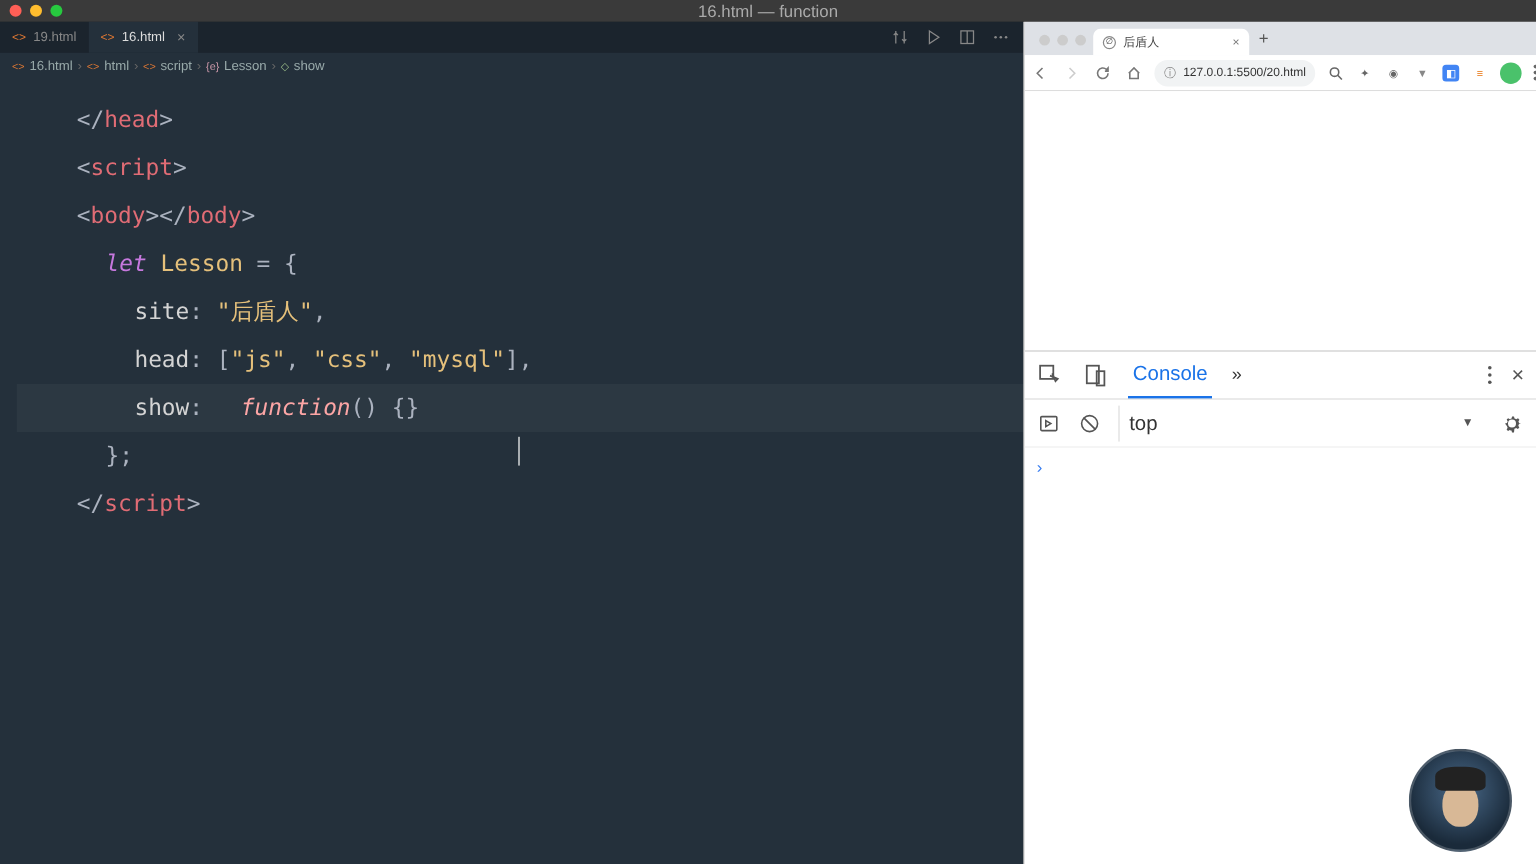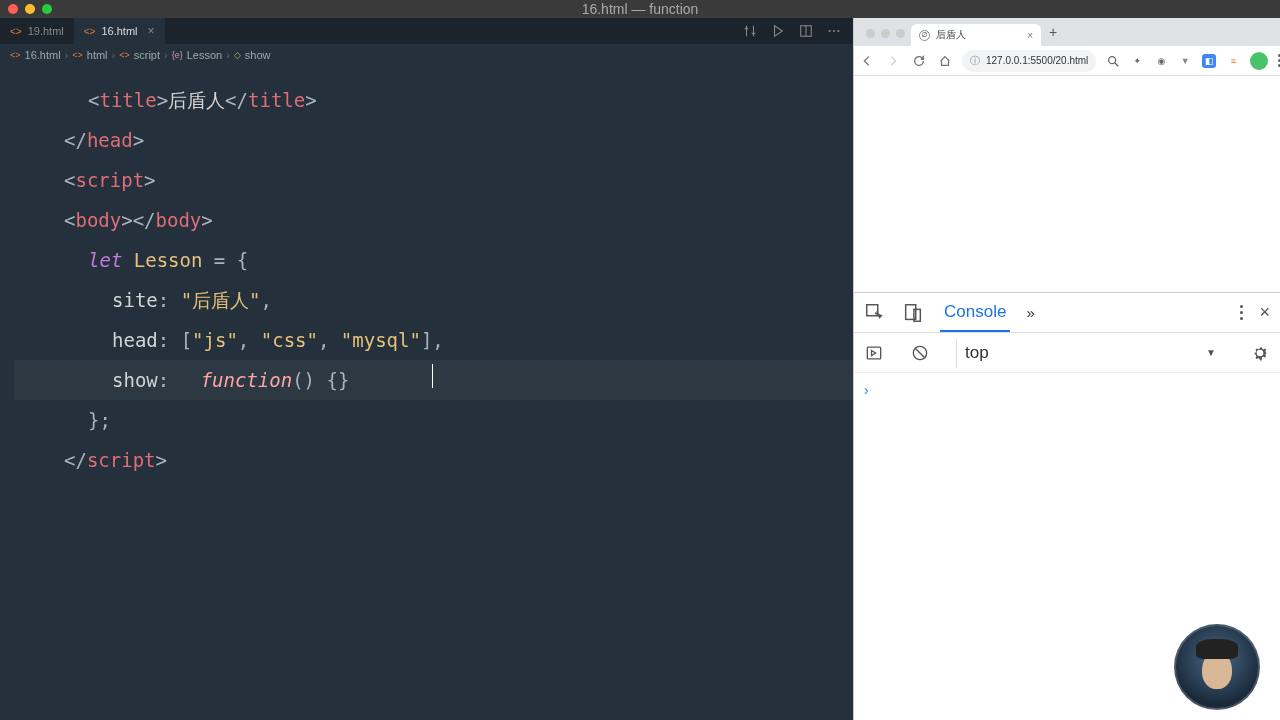--- a/index.html
+++ b/index.html
@@ -83,21 +83,21 @@
 .dt-tabs { height: 40px; border-bottom: 1px solid #ddd; display: flex; align-items: center; padding: 0 10px; gap: 16px; }
 .dt-tabs .dtool { width: 22px; height: 22px; display: flex; align-items: center; justify-content: center; color: #555; }
 .dt-tabs .tabb { font-size: 17px; color: #333; padding: 8px 4px; }
 .dt-tabs .tabb.active { color: #1a73e8; border-bottom: 2px solid #1a73e8; }
 .dt-tabs .chev { font-size: 15px; color: #333; }
 .dt-tabs .spacer { flex: 1; }
 .dt-tabs .close-dt { font-size: 18px; color: #555; }
 .dt-tabs .dots-v { display: flex; flex-direction: column; gap: 3px; }
 .dt-tabs .dots-v span { width: 3px; height: 3px; background: #555; border-radius: 50%; }
 
-.dt-toolbar { height: 40px; border-bottom: 1px solid #eee; display: flex; align-items: center; padding: 0 10px; gap: 26px; }
+.dt-toolbar { height: 40px; border-bottom: 1px solid #eee; display: flex; align-items: center; padding: 0 10px; gap: 14px; }
 .dt-toolbar .circ { width: 20px; height: 20px; }
 .context-sel { flex: 1; height: 30px; border: none; background: #fff; display: flex; align-items: center; justify-content: space-between; padding: 0 8px; font-size: 17px; color: #333; border-left: 1px solid #ddd; }
 .context-sel .tri { color: #555; font-size: 10px; }
 .gear { width: 20px; height: 20px; color: #555; }
 
 .console-body { flex: 1; padding: 8px 10px; }
 .prompt { color: #367cf1; font-size: 14px; }
 
 
 .webcam { position: absolute; right: 20px; bottom: 10px; width: 86px; height: 86px; border-radius: 50%; background: radial-gradient(circle at 50% 40%, #4a6a8a 0%, #1a2a3a 70%); overflow: hidden; border: 2px solid rgba(255,255,255,0.2); }
@@ -169,21 +169,20 @@
           <span>Lesson</span>
         </span>
       <span class="sep">›</span>
       <span class="ci">
           <span class="ico m">◇</span>
           <span>show</span>
         </span>
     </div>
 
     <div class="code">
-      <div class="line i2"><span class="pnc">&lt;</span><span class="tag">title</span><span class="pnc">&gt;</span><span>后盾人</span><span class="pnc">&lt;/</span><span class="tag">title</span><span class="pnc">&gt;</span></div>
       <div class="line i1"><span class="pnc">&lt;/</span><span class="tag">head</span><span class="pnc">&gt;</span></div>
       <div class="line i1"><span class="pnc">&lt;</span><span class="tag">script</span><span class="pnc">&gt;</span></div>
       <div class="line i1"><span class="pnc">&lt;</span><span class="tag">body</span><span class="pnc">&gt;&lt;/</span><span class="tag">body</span><span class="pnc">&gt;</span></div>
       <div class="line i2"><span class="kw">let </span><span class="var">Lesson</span><span class="pnc"> = {</span></div>
       <div class="line i3"><span class="prop">site</span><span class="pnc">: </span><span class="str">"后盾人"</span><span class="pnc">,</span></div>
       <div class="line i3"><span class="prop">head</span><span class="pnc">: [</span><span class="str">"js"</span><span class="pnc">, </span><span class="str">"css"</span><span class="pnc">, </span><span class="str">"mysql"</span><span class="pnc">],</span></div>
       <div class="line i3 hl"><span class="prop">show</span><span class="pnc">: </span><span class="fn">function</span><span class="pnc">()</span><span class="pnc"> {}</span></div>
       <div class="line i2"><span class="pnc">};</span></div>
       <div class="line i1"><span class="pnc">&lt;/</span><span class="tag">script</span><span class="pnc">&gt;</span></div>
       <div class="cursor"></div>

